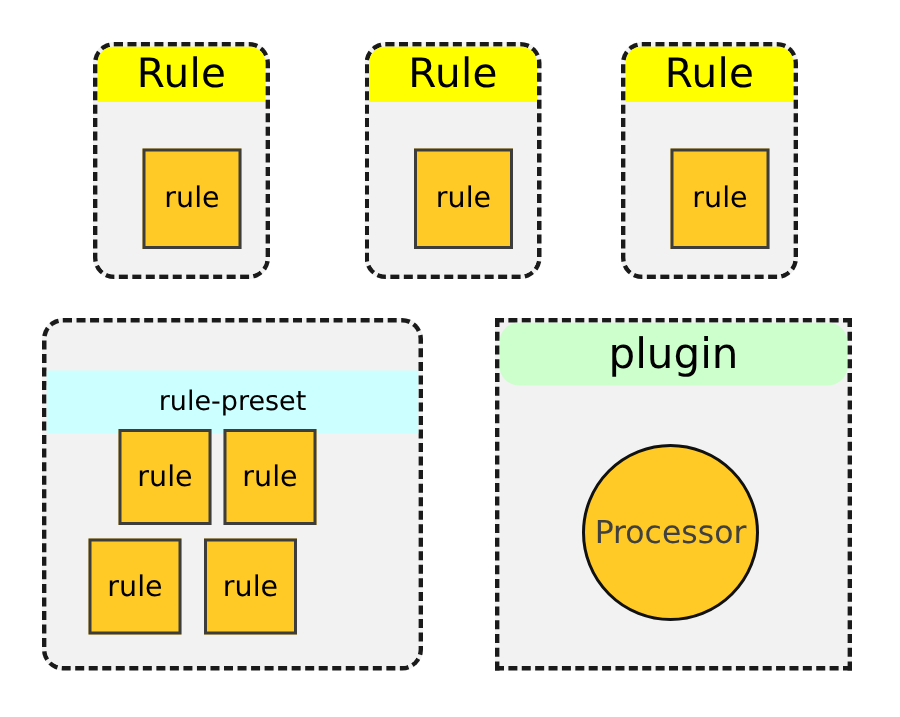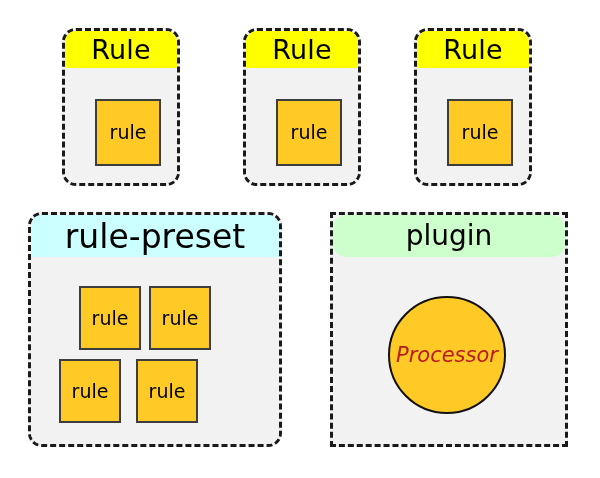--- a/index.html
+++ b/index.html
@@ -69,21 +69,22 @@
   
   #rule-preset {
     left: 28px;
     top: 212px;
     width: 254px;
     height: 235px;
   }
   #rule-preset .pkg-header {
     height: 42px;
     background: #ccffff;
-    font-size: 33px;
+    font-size: 18px;
+    margin-top: 32px;
   }
   #rule-preset .pkg-body { top: 42px; }
 
   
   #plugin {
     left: 330px;
     top: 212px;
     width: 238px;
     height: 235px;
   }
@@ -133,23 +134,22 @@
     width: 118px;
     height: 118px;
     border-radius: 50%;
     background: #ffc926;
     border: 2.5px solid #111111;
     display: flex;
     align-items: center;
     justify-content: center;
     font-size: 21px;
     line-height: 1;
-    color: #b91c1c;
+    color: #404040;
     white-space: nowrap;
-    font-style: italic;
   }
 </style>
 </head>
 <body>
 
 <div id="canvas">
 
   <div class="pkg rounded rule-card rule-card-1">
     <div class="pkg-body"></div>
     <div class="pkg-header">Rule</div>

